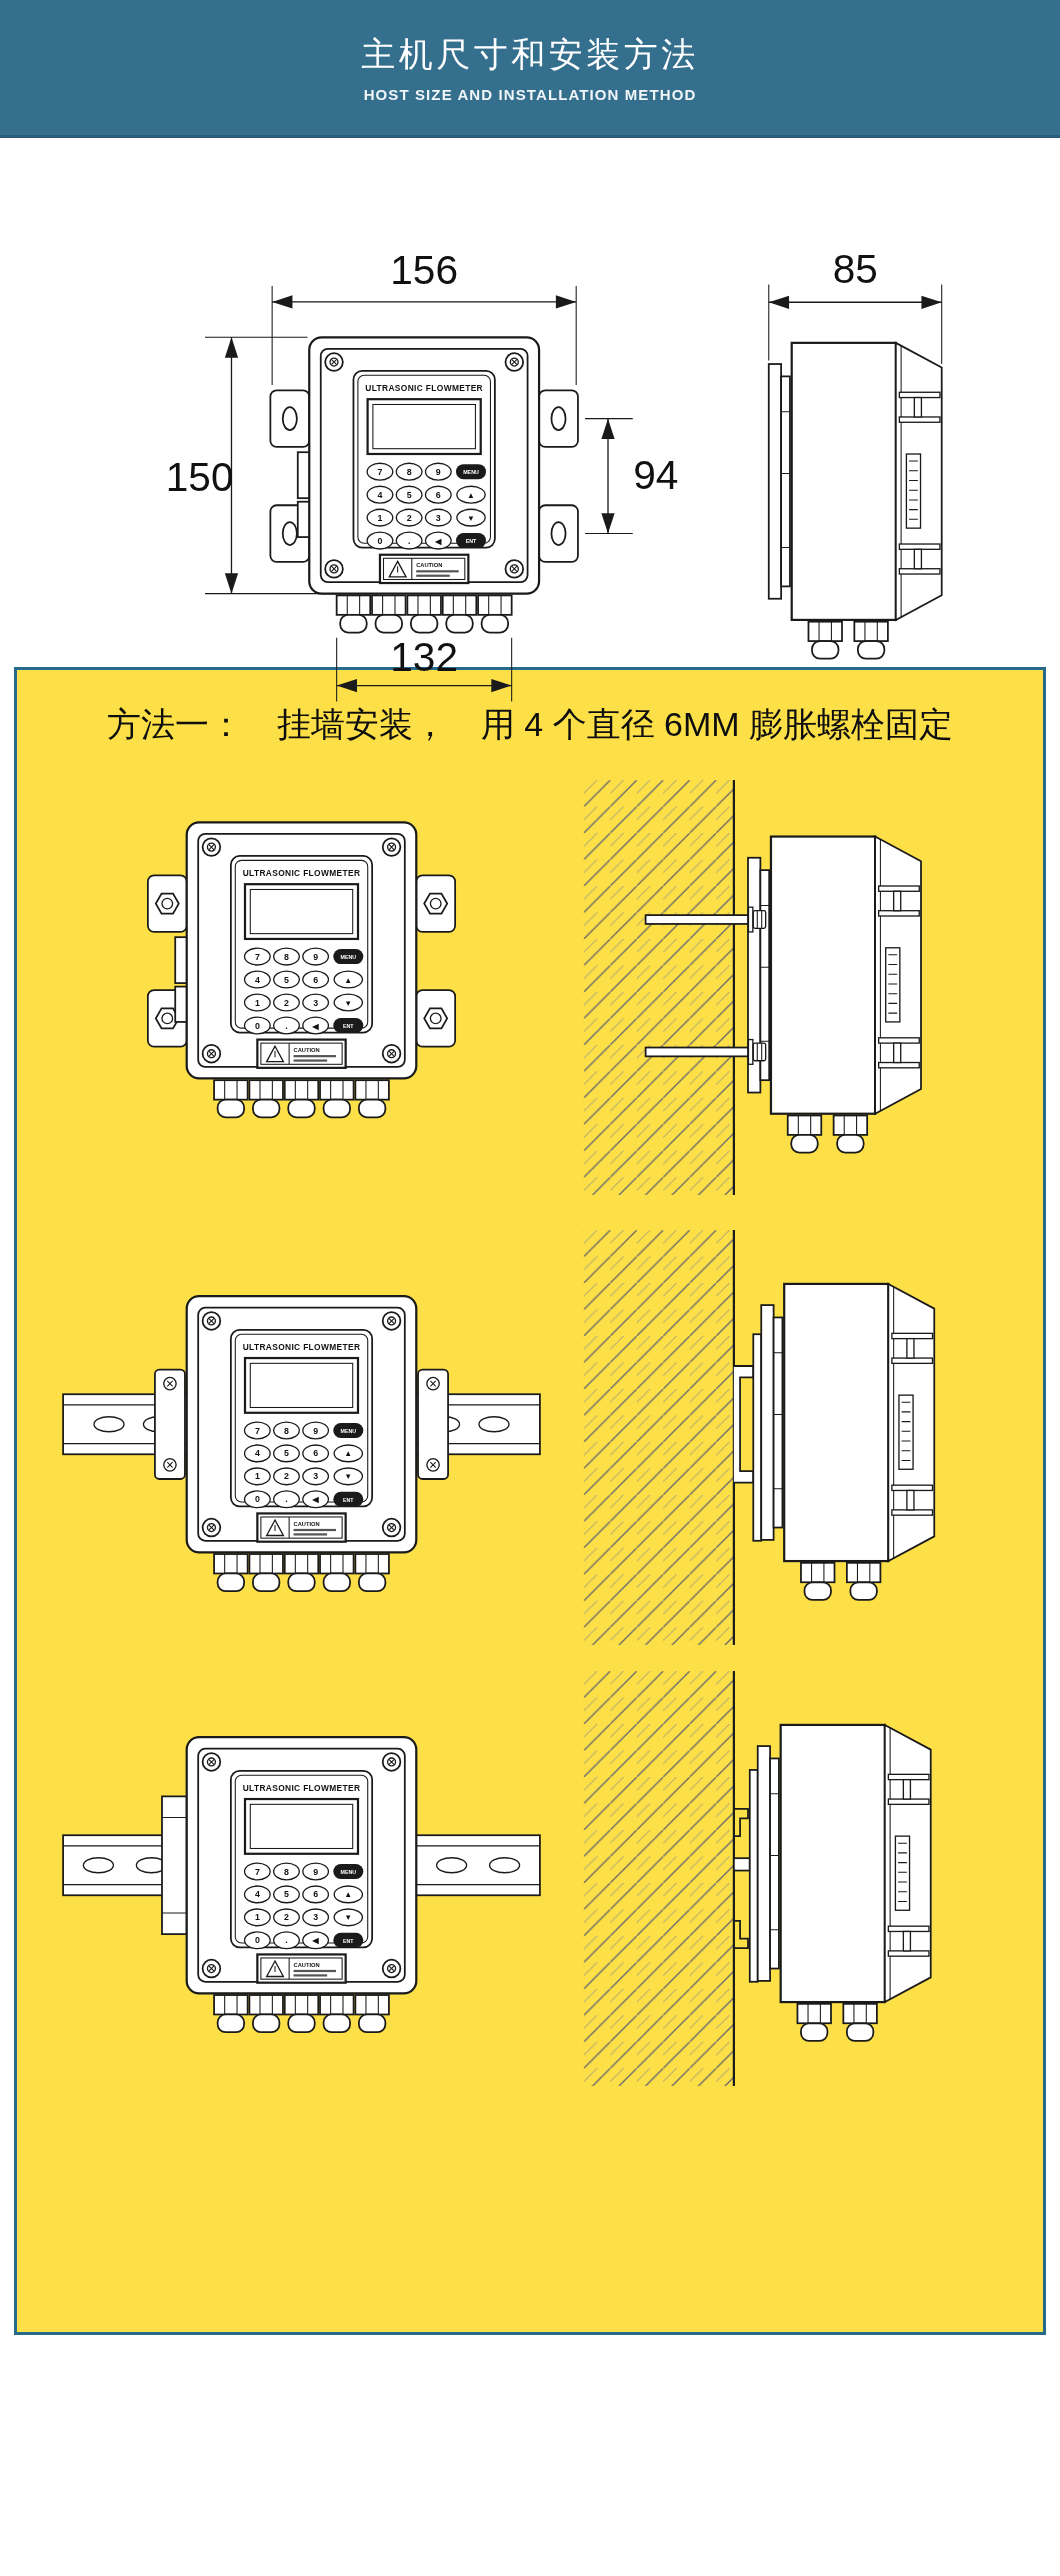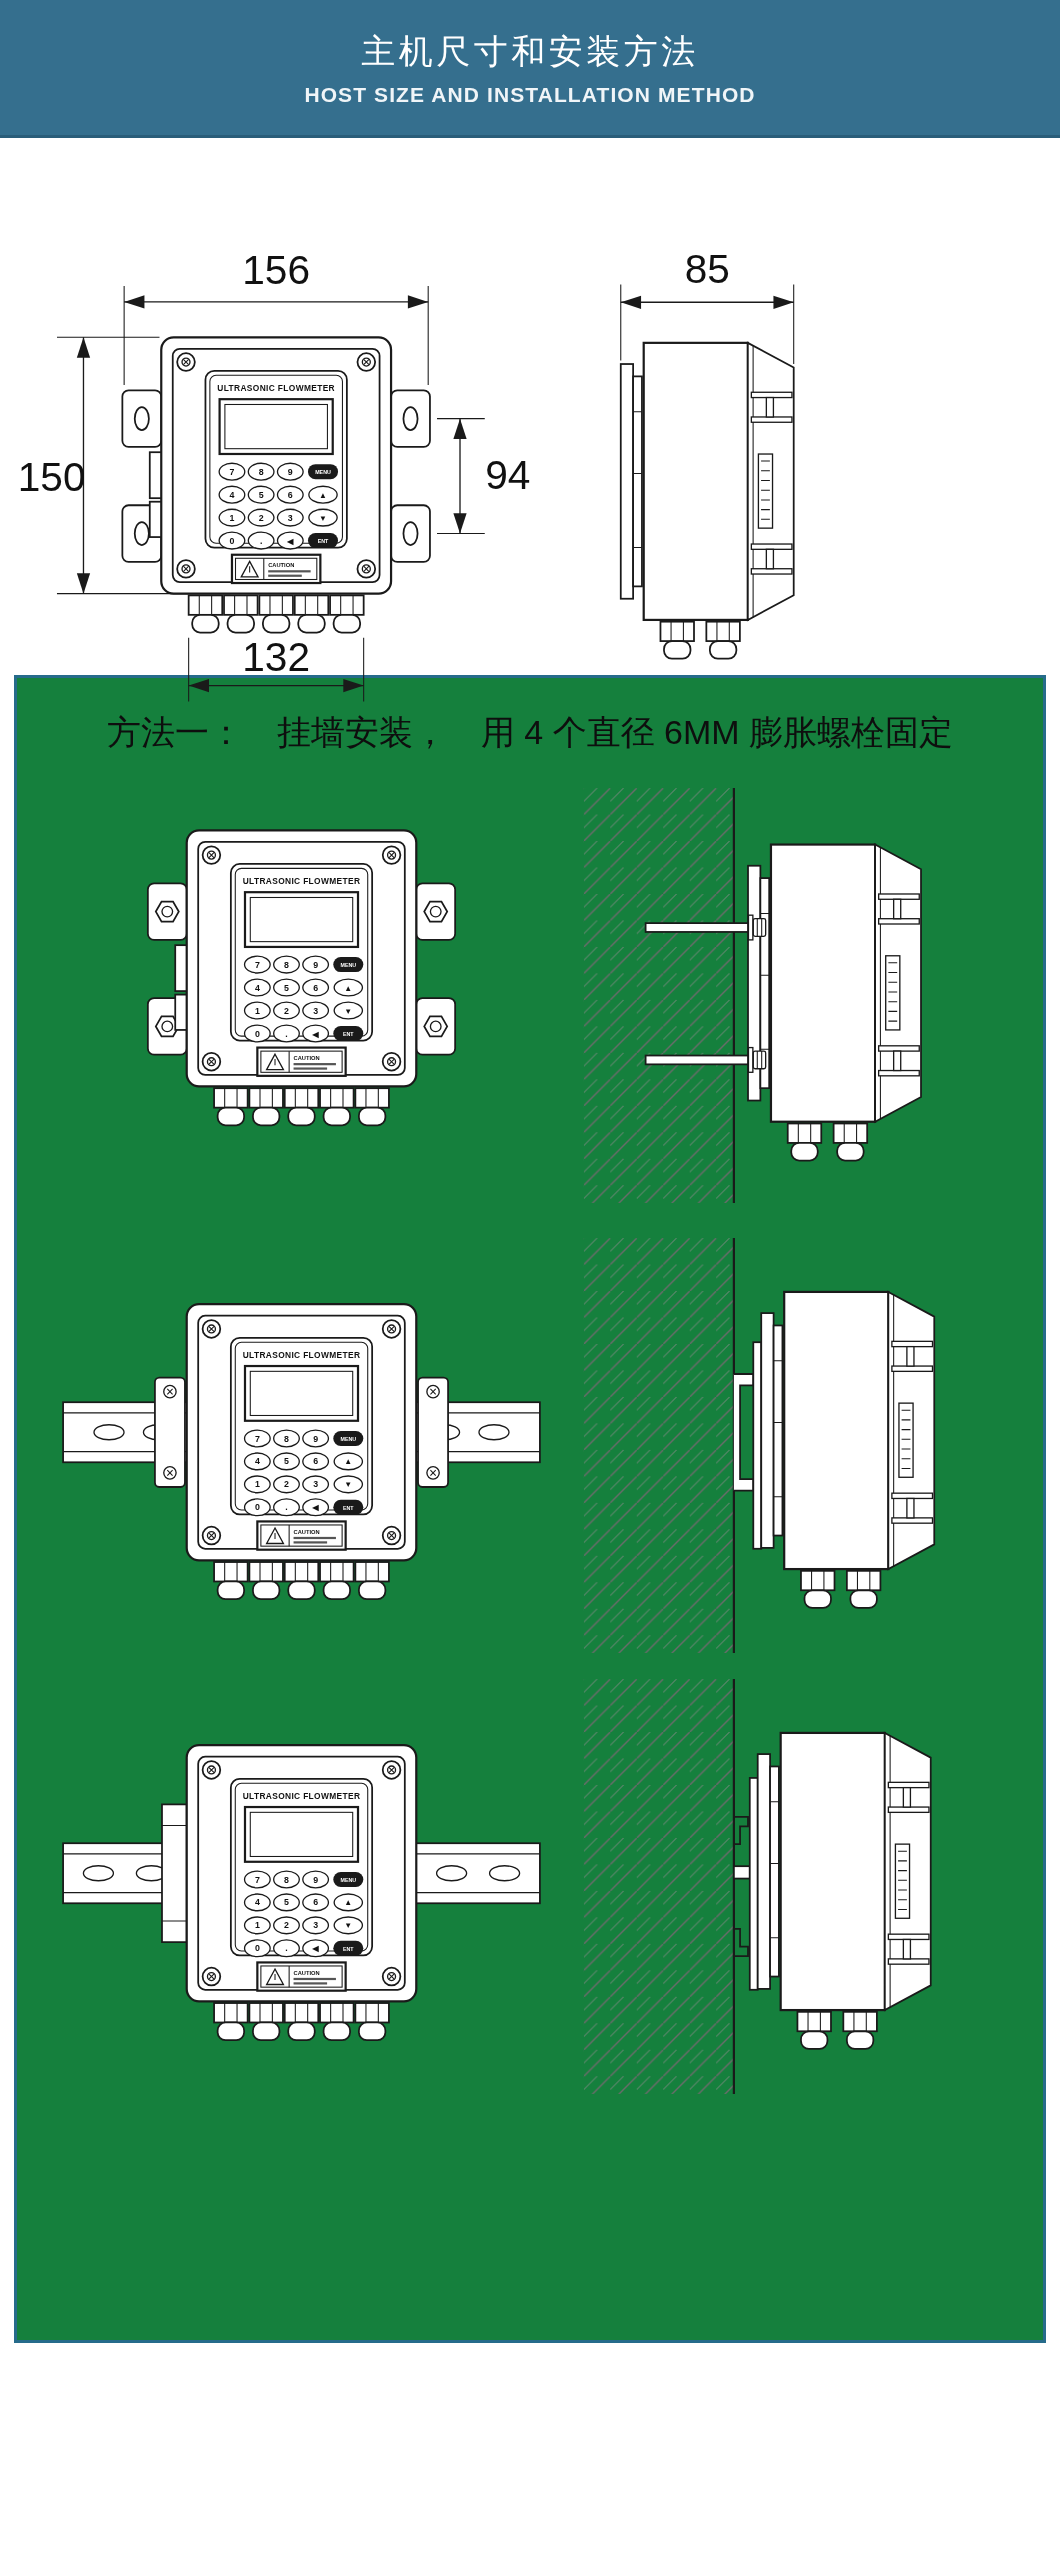--- a/index.html
+++ b/index.html
@@ -1,28 +1,28 @@
 <!DOCTYPE html>
 <html style="font-size:14px"><head>
 <meta charset="utf-8">
 <style>
   html,body{margin:0;padding:0}
   body{width:1060px;height:2576px;background:#fff;font-family:"Liberation Sans",sans-serif;overflow:hidden;position:relative}
 
   
   .banner{height:135px;background:#356f8e;border-bottom:3.5px solid #2a5d79;display:flex;flex-direction:column;align-items:center;justify-content:center;gap:8px}
   .banner h1{margin:0;font-size:34px;font-weight:400;color:#ffffff;letter-spacing:3.5px}
-  .banner .sub{font-size:21px;font-weight:700;color:#f0f5f8;letter-spacing:1.1px}
+  .banner .sub{font-size:15px;font-weight:700;color:#f0f5f8;letter-spacing:1.1px}
 
   
-  .dim-section{height:529px;box-sizing:border-box;display:flex;justify-content:flex-start;align-items:flex-start;padding:95px 53px 0 10.6px}
+  .dim-section{height:529px;box-sizing:border-box;display:flex;justify-content:flex-end;align-items:flex-start;padding:95px 53px 0 10.6px}
   svg{display:block}
 
   
-  .methods-box{margin:8px 14px;height:1668px;box-sizing:border-box;border:3.5px solid #266b8b;overflow:hidden;background:#15803d}
+  .methods-box{margin:0 14px;height:1668px;box-sizing:border-box;border:3.5px solid #266b8b;overflow:hidden;background:#fde047}
   .m-head{text-align:center;font-size:34px;color:#0e0e0e;line-height:1.58;font-weight:400}
   #m1-head{margin-top:28px}
   #m1-row{margin-top:28px}
   #m2-head{margin-top:49px}
   #m2-row{margin-top:35px}
   #m3-head{margin-top:46px}
   #m3-row{margin-top:26.5px}
   .draw-row{display:flex;justify-content:space-between;align-items:flex-start;padding:0 8.8px 0 37px}
 
   

